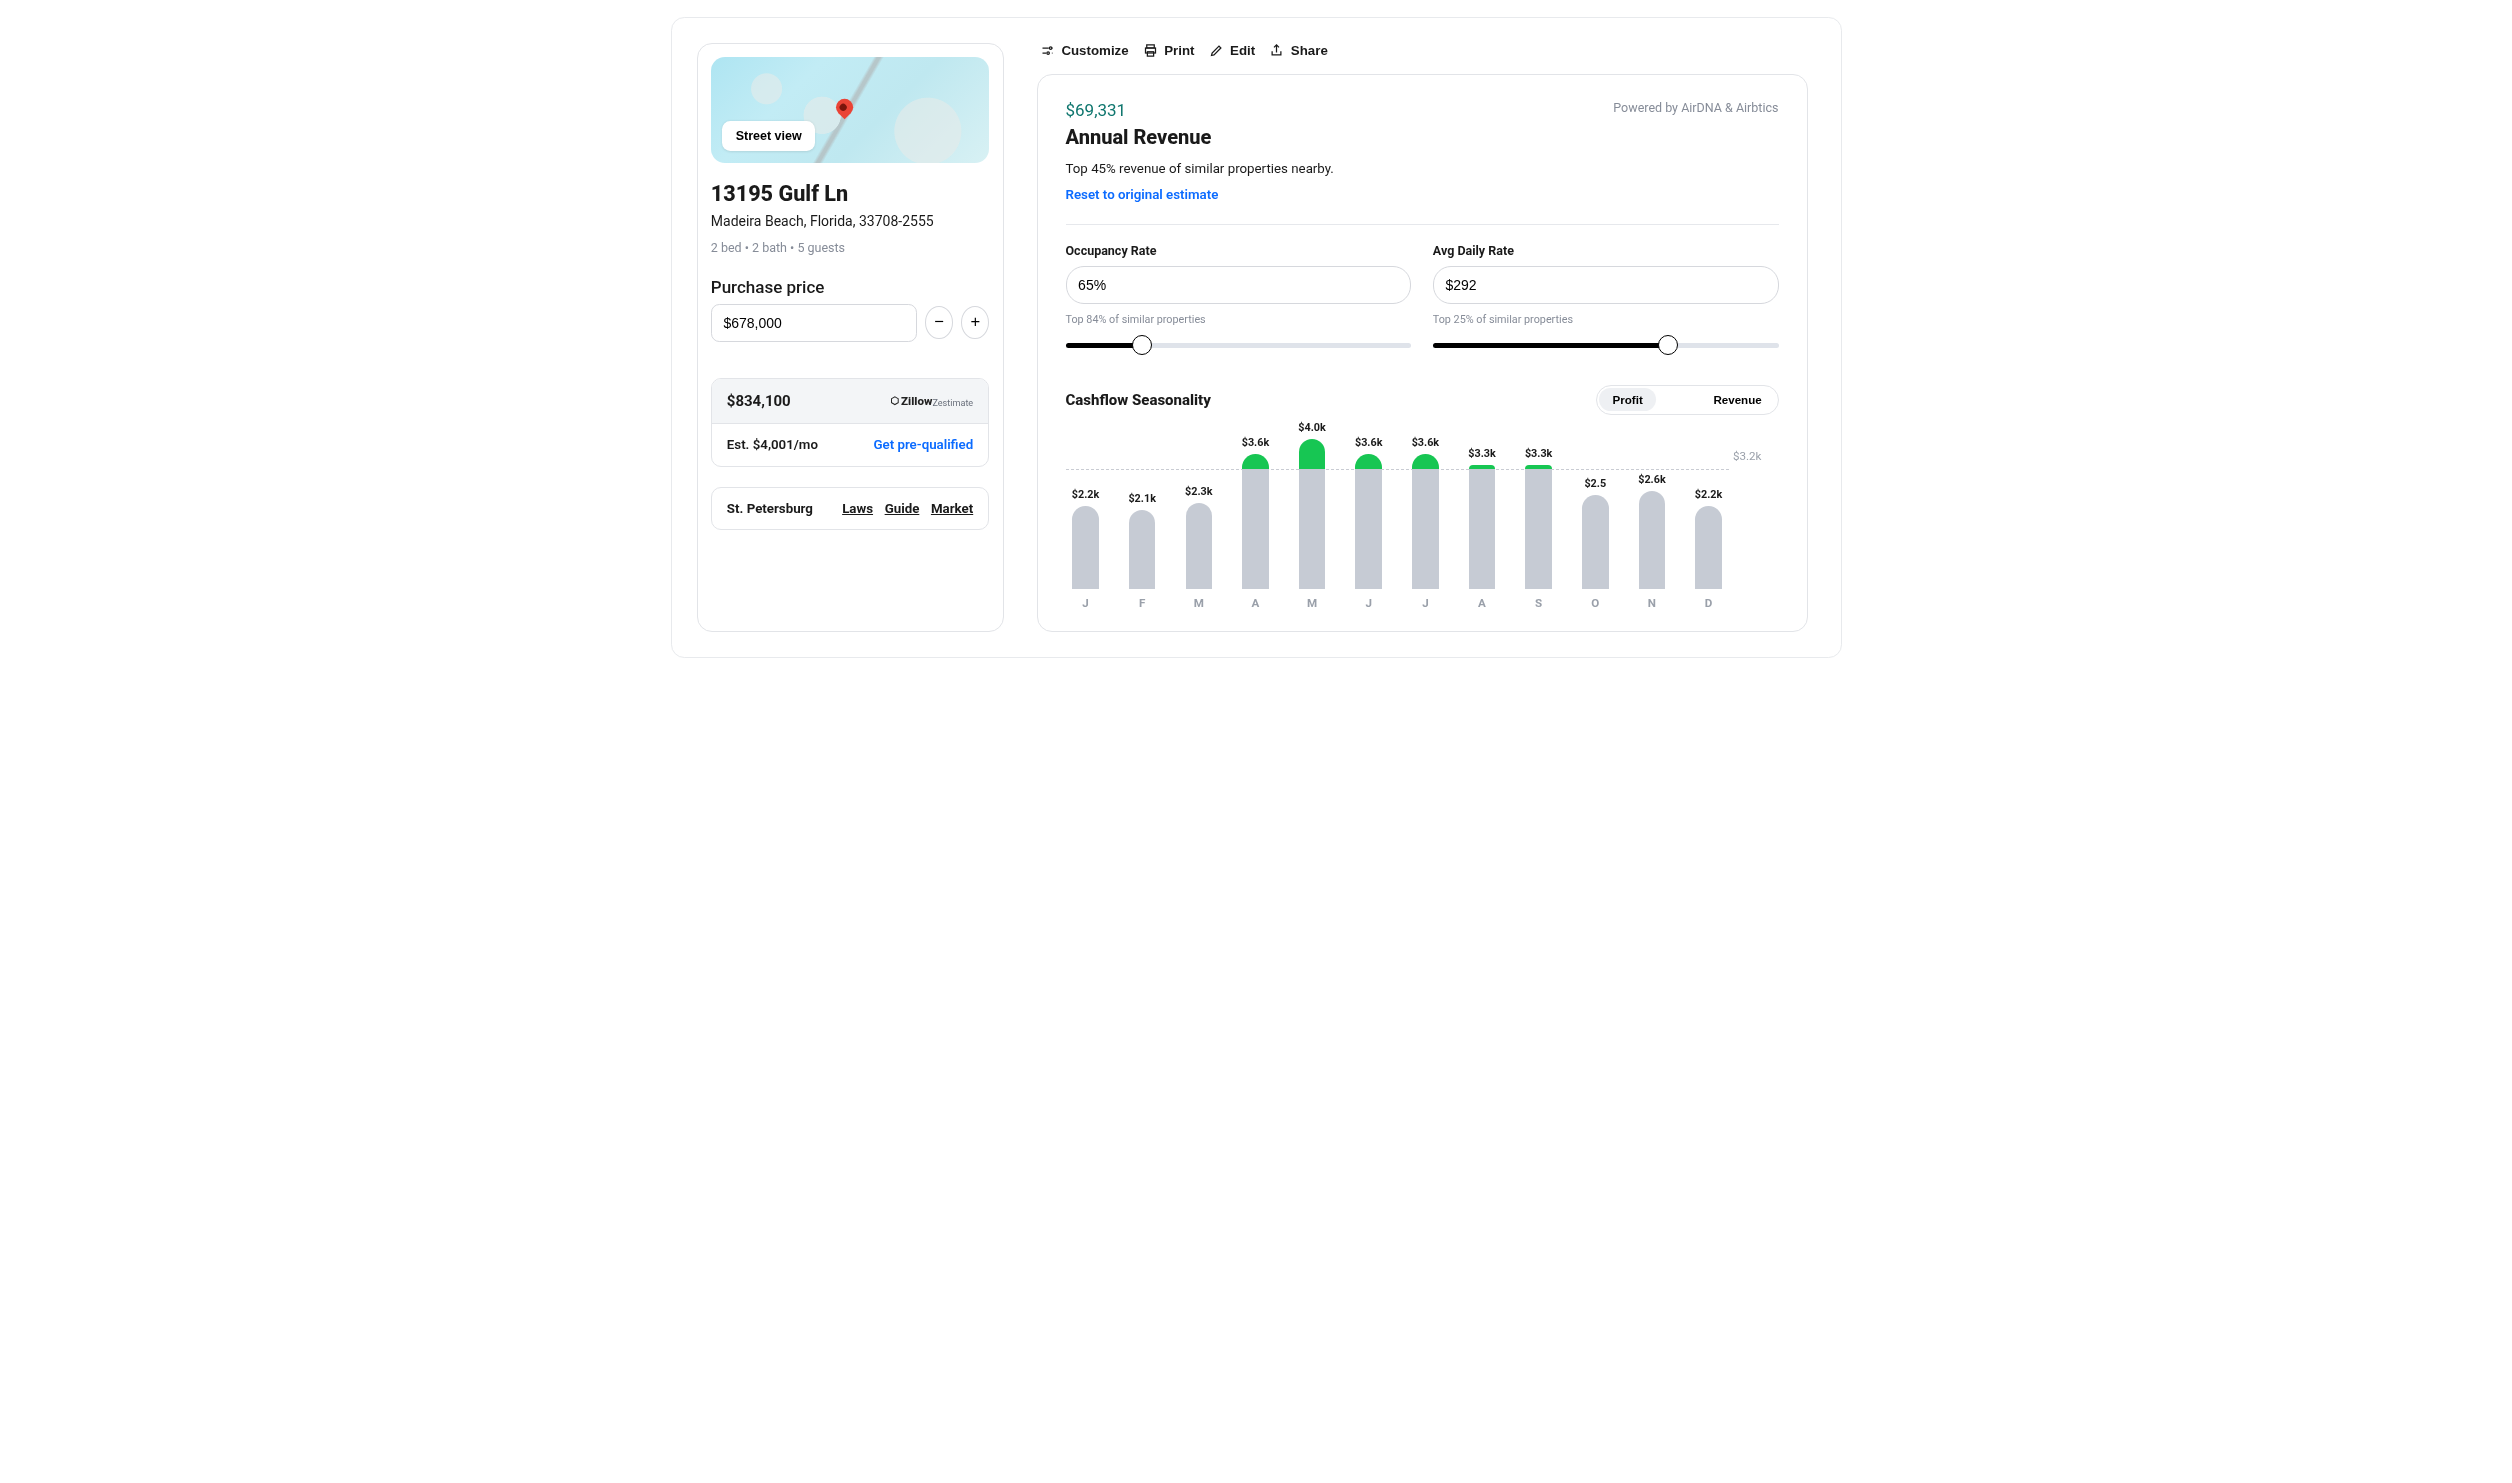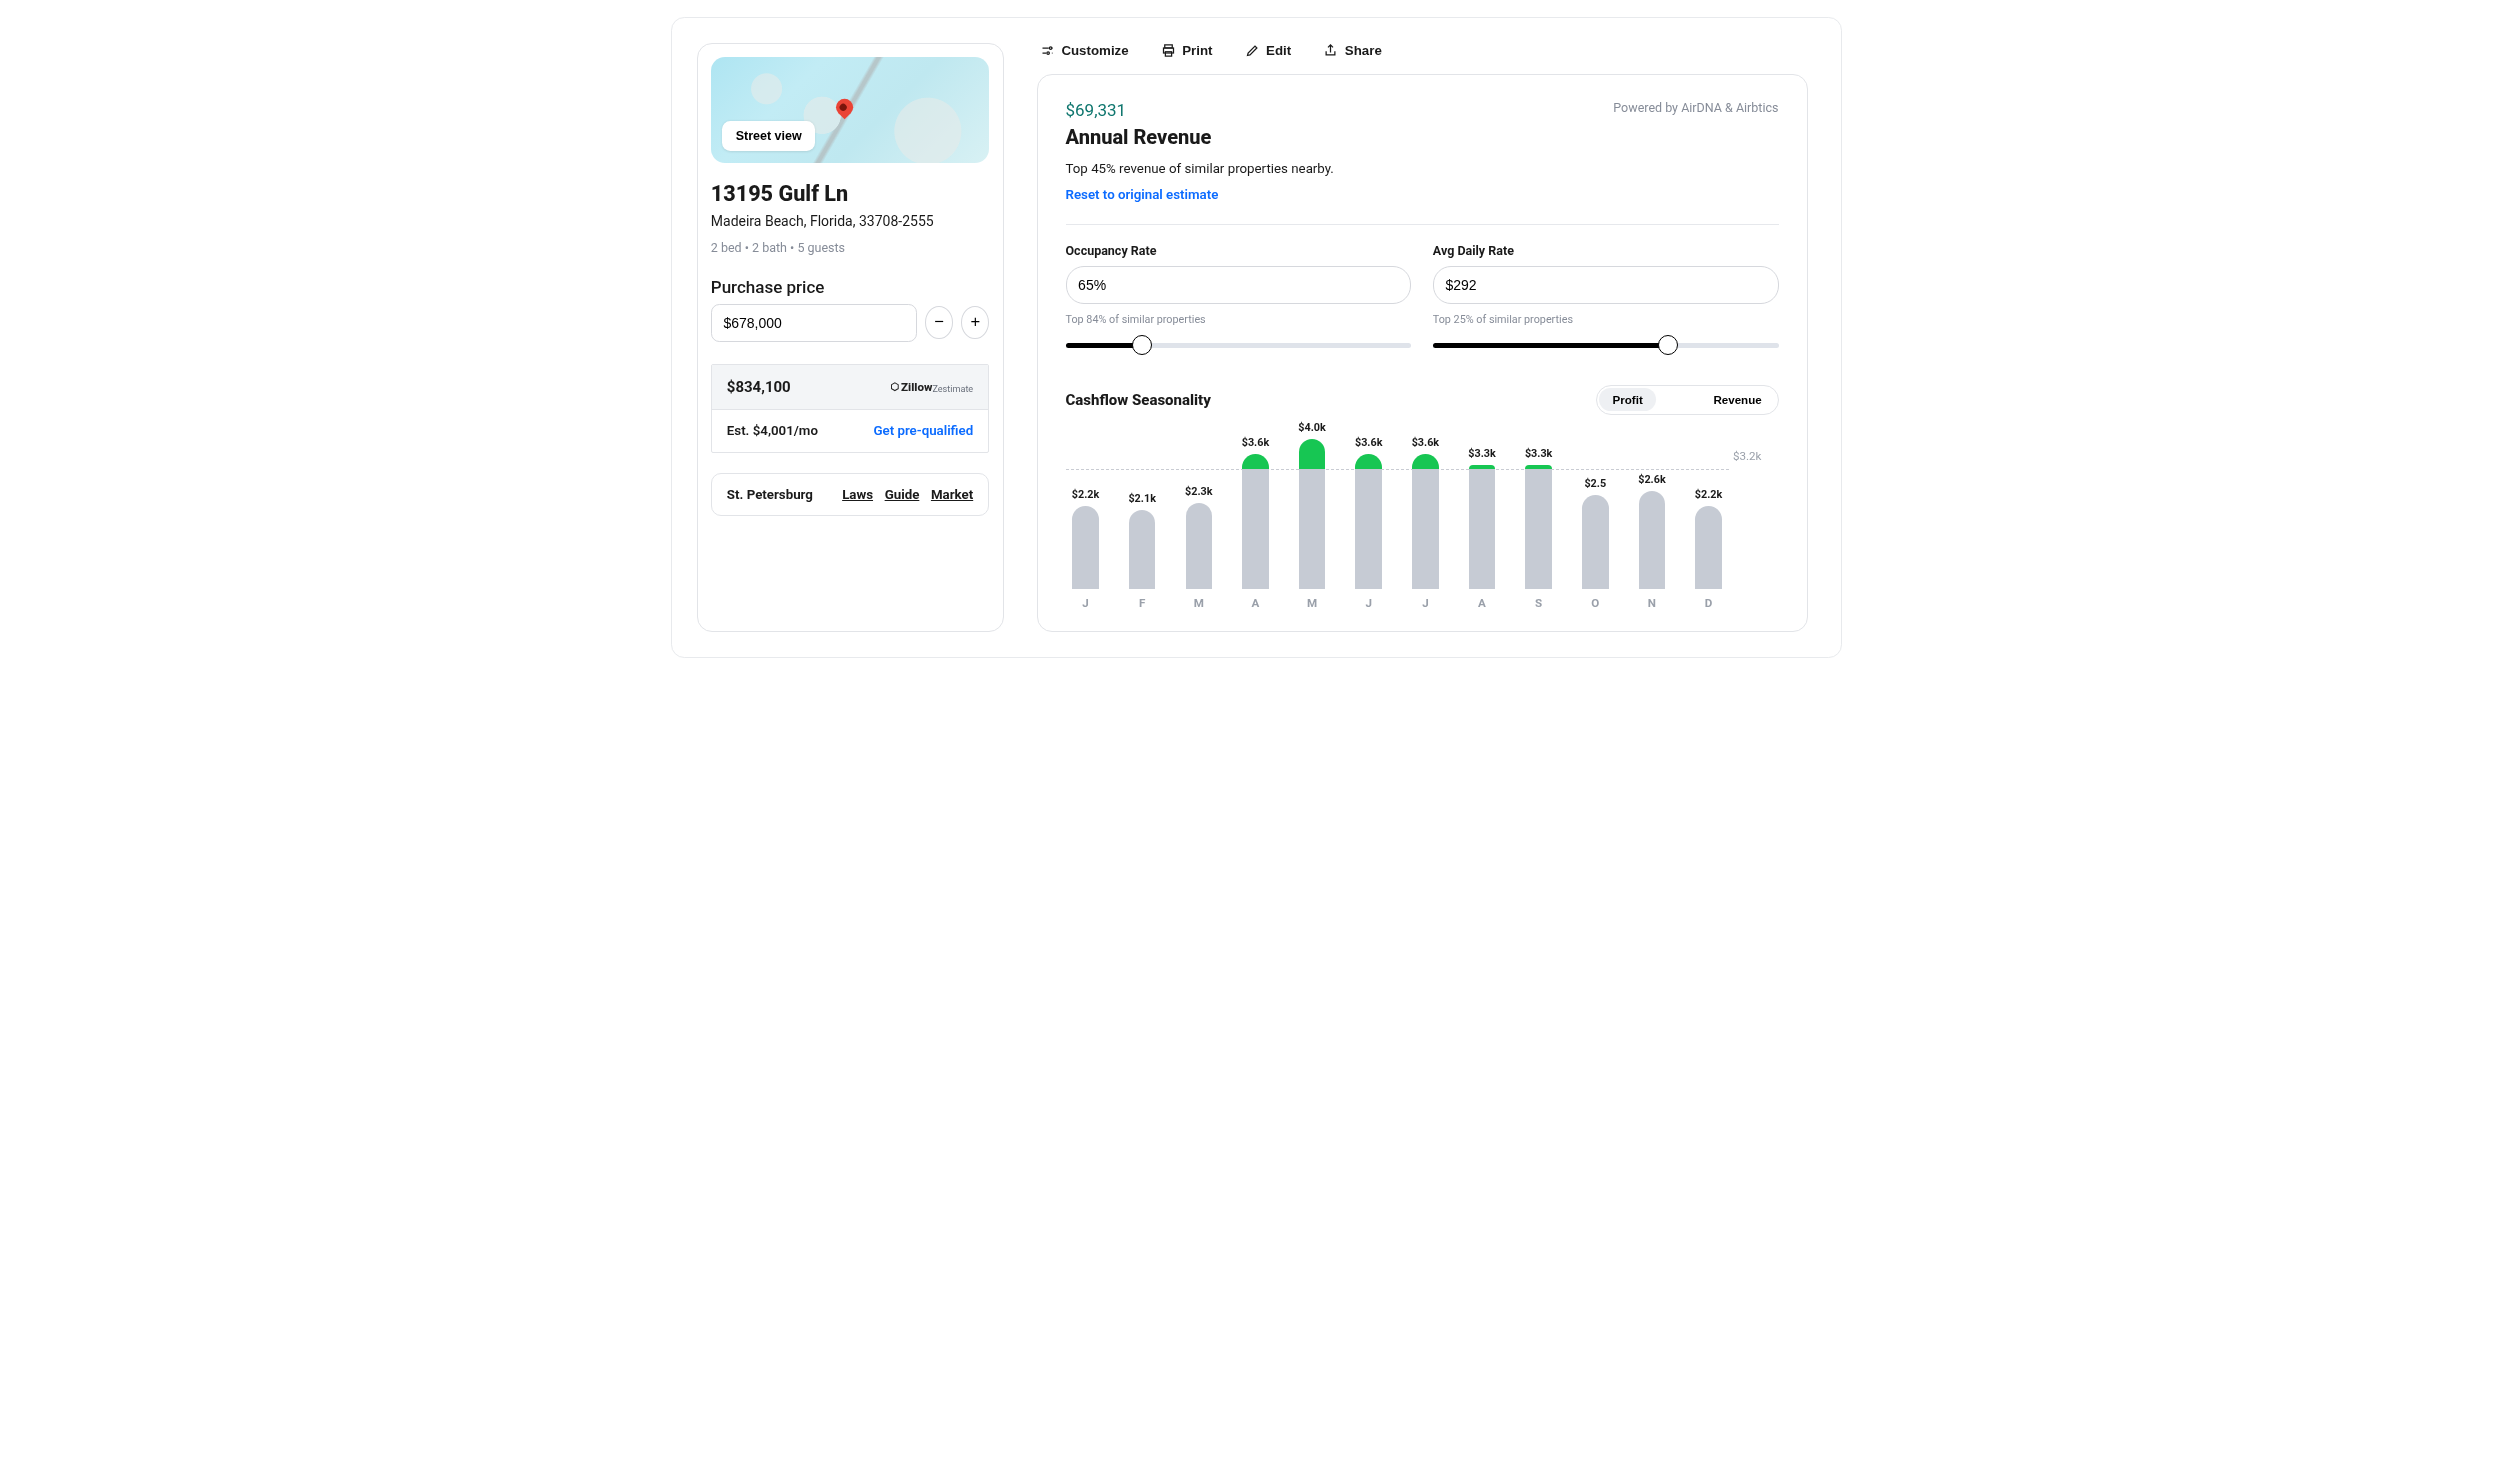--- a/index.html
+++ b/index.html
@@ -97,23 +97,23 @@
     width:33px; height:33px;
     border:0.8px solid #d6d8dd;
     border-radius:50%;
     background:#fff;
     font-size:16.6px;
     line-height:1;
     cursor:pointer;
     display:flex;align-items:center;justify-content:center;
   }
   .zestimate-card {
-    margin-top:22px;
+    margin-top:36px;
     border:0.8px solid #e2e4e8;
-    border-radius:2px;
+    border-radius:10px;
     overflow:hidden;
   }
   .zestimate-top{
     background:#f3f5f7;
     padding:13.3px 15px;
     display:flex; justify-content:space-between; align-items:center;
   }
   .zestimate-val{font-size:15px;font-weight:700;}
   .zillow-block{display:flex;flex-direction:row;align-items:flex-end;}
   .zillow-logo{font-size:11.6px;font-weight:800;color:#222;display:flex;align-items:center;gap:1.7px;}
@@ -131,21 +131,21 @@
     border:0.8px solid #e2e4e8;
     border-radius:10px;
     padding:13.3px 15px;
     display:flex; justify-content:space-between; align-items:center;
   }
   .city-name{font-size:13.3px;font-weight:700;}
   .link-group{display:flex;gap:11.6px;}
   .ulink{font-size:13.3px;font-weight:700;text-decoration:underline;cursor:pointer;}
   
   .right-col{flex:1;display:flex;flex-direction:column;}
-  .toolbar{display:flex;gap:32px;margin-bottom:16.6px;padding-left:3.3px;}
+  .toolbar{display:flex;gap:14px;margin-bottom:16.6px;padding-left:3.3px;}
   .tool-btn{display:flex;align-items:center;gap:6.6px;background:none;border:none;font-size:13.3px;font-weight:600;cursor:pointer;color:#1a1a1a;}
   .tool-btn svg{width:15px;height:15px;}
   .analysis-card{
     border:0.8px solid #e2e4e8;
     border-radius:15px;
     padding:25px 28px 21.6px 28px;
   }
   .rev-top{display:flex;justify-content:space-between;align-items:flex-start;}
   .annual-amount{color:#0f766e;font-size:17px;font-weight:400;}
   .powered{color:#868c98;font-size:12.5px;}

